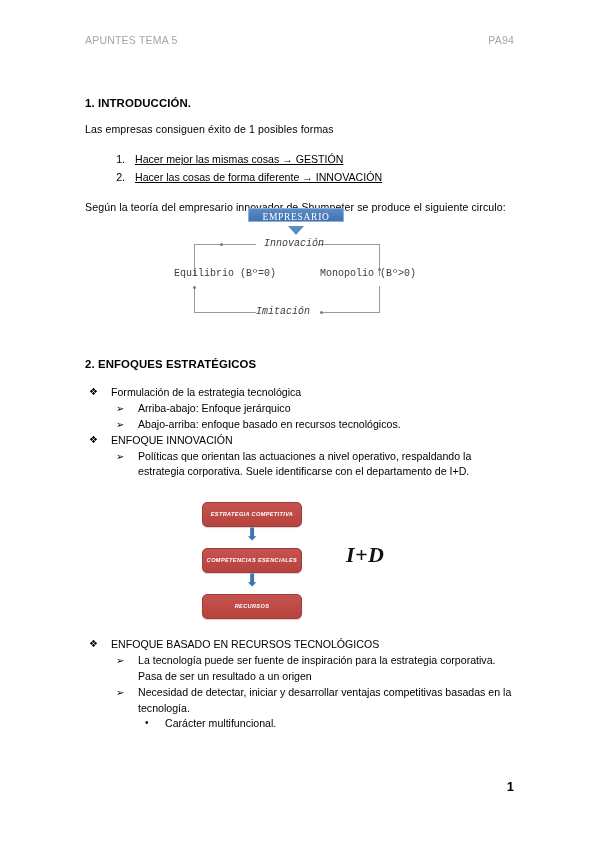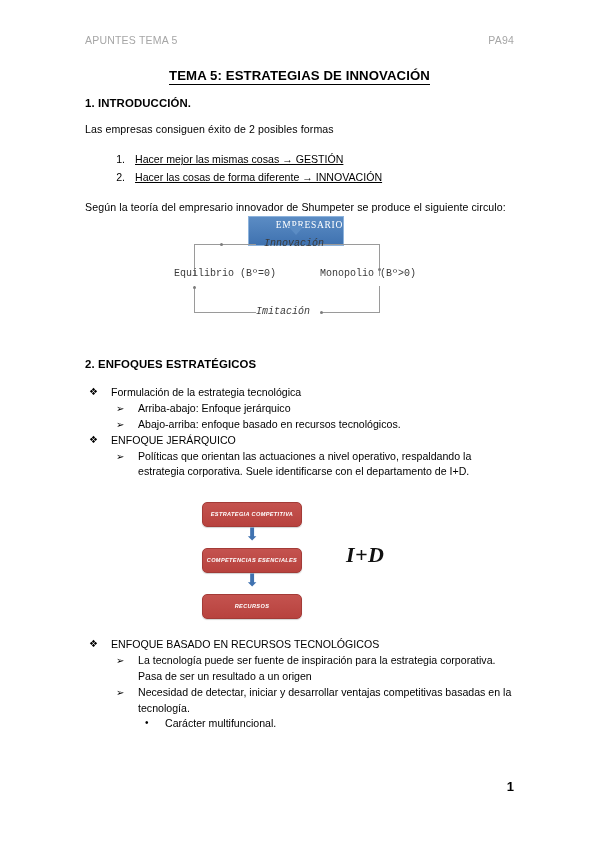--- a/index.html
+++ b/index.html
@@ -128,31 +128,30 @@
     left: 160px;
     top: 206px;
     width: 280px;
     height: 130px;
   }
   .banner {
     position: absolute;
     left: 88px;
     top: 2px;
     width: 96px;
-    height: 30px;
+    height: 14px;
     background: linear-gradient(#5b8cc4, #3f72b0);
     border: 1.2px solid #8db3dc;
     box-sizing: border-box;
     color: #ffffff;
     font-family: "Liberation Serif", serif;
     font-size: 9.5px;
     letter-spacing: .7px;
-    text-align: right;
+    text-align: center;
     line-height: 16px;
-    margin-top: 8px;
   }
   .banner-tail {
     position: absolute;
     left: 128px;
     top: 20px;
     width: 16px;
     height: 9px;
     background: #5b8cc4;
     clip-path: polygon(0 0, 100% 0, 50% 100%);
   }
@@ -237,27 +236,24 @@
 </head>
 <body>
 
 <div id="page">
 
   <div class="doc-header">
     <div>APUNTES TEMA 5</div>
     <div>PA94</div>
   </div>
 
-  <div class="doc-title">
-    <span>TEMA 5: ESTRATEGIAS DE INNOVACIÓN</span>
-  </div>
 
   <div class="body-wrap" style="top:97px;">
     <div class="h2">1. INTRODUCCIÓN.</div>
-    <div class="p" style="margin-top:13px;">Las empresas consiguen éxito de 2 posibles formas</div>
+    <div class="p" style="margin-top:13px;">Las empresas consiguen éxito de 1 posibles formas</div>
     <ol class="numlist" style="margin-top:14px;">
       <li>Hacer mejor las mismas cosas → GESTIÓN</li>
       <li>Hacer las cosas de forma diferente → INNOVACIÓN</li>
     </ol>
     <div class="p" style="margin-top:14px;">Según la teoría del empresario innovador de Shumpeter se produce el siguiente circulo:</div>
   </div>
 
   <div id="fig-circle">
     <div class="banner">EMPRESARIO</div>
     <div class="banner-tail"></div>
@@ -292,21 +288,21 @@
     <div class="lvl2">
       <span class="mk">➢</span>
       <span>Arriba-abajo: Enfoque jerárquico</span>
     </div>
     <div class="lvl2">
       <span class="mk">➢</span>
       <span>Abajo-arriba: enfoque basado en recursos tecnológicos.</span>
     </div>
     <div class="lvl1">
       <span class="mk">❖</span>
-      <span>ENFOQUE JERÁRQUICO</span>
+      <span>ENFOQUE INNOVACIÓN</span>
     </div>
     <div class="lvl2">
       <span class="mk">➢</span>
       <span>Políticas que orientan las actuaciones a nivel operativo, respaldando la estrategia corporativa. Suele identificarse con el departamento de I+D.</span>
     </div>
   </div>
 
   <div id="fig-boxes">
     <div class="rbox" id="rbox1">ESTRATEGIA COMPETITIVA</div>
     <div class="darrow" id="darrow1">⬇</div>

